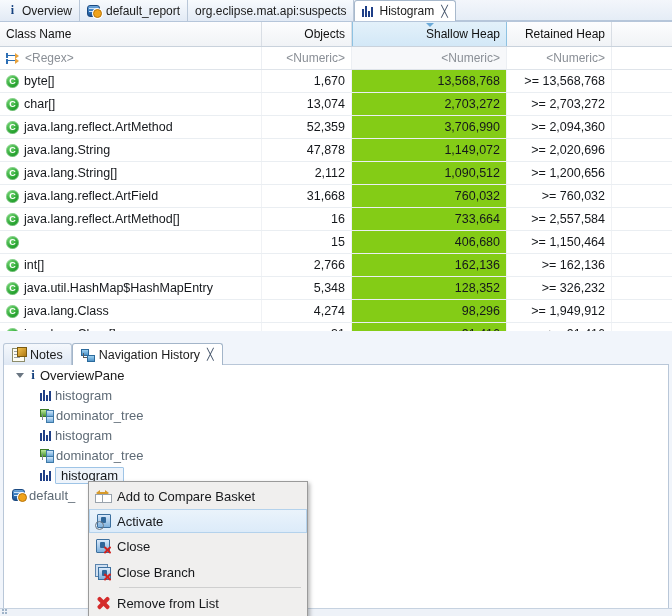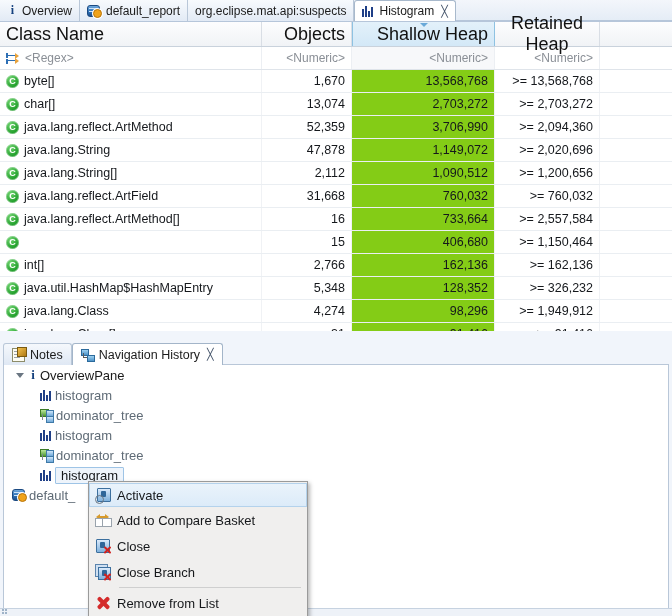--- a/index.html
+++ b/index.html
@@ -87,21 +87,21 @@
   .ic-nav .n2{position:absolute;left:6px;top:7px;width:6px;height:5px;background:linear-gradient(#9fd1f0,#4c92c8);border:1px solid #2b6a9c;}
   .ic-nav .nl{position:absolute;left:2px;top:5px;width:1px;height:5px;background:#5a5a5a;}
   .ic-nav .nl2{position:absolute;left:2px;top:9px;width:5px;height:1px;background:#5a5a5a;}
 
   
   .tbl{width:672px;}
   .thead{
     display:flex;height:24px;align-items:stretch;
     background:linear-gradient(to bottom,#fdfdfe,#f1f3f6);
     border-bottom:1px solid #c9d2dc;
-    font-size:18px;
+    font-size:12px;
   }
   .th{
     display:flex;align-items:center;
     border-right:1px solid #d9dee5;
     box-sizing:border-box;
     padding:0 6px;
     position:relative;
     color:#111;
   }
   .th.num{justify-content:flex-end;}
@@ -145,21 +145,21 @@
     background:radial-gradient(circle at 35% 30%,#6fd46f,#1d9c27 70%,#137a1c);
     color:#fff;font-size:9px;font-weight:bold;line-height:13px;text-align:center;
     margin-right:5px;font-family:"Liberation Sans",sans-serif;
     box-shadow:inset 0 0 0 1px rgba(255,255,255,.35);
   }
   .clipped{overflow:hidden;height:9px;}
 
   
   .c0{width:262px;}
   .c1{width:90px;}
-  .c2{width:143px;}
+  .c2{width:155px;}
   .c3{width:105px;text-align:center;}
   .c4{flex:1;border-right:none;}
 
   
   .bottom{position:absolute;left:0;top:331px;width:672px;height:285px;background:#f1f5fb;}
   .bottom-inner{position:absolute;left:3px;top:12px;width:666px;height:278px;}
   .btabbar{display:flex;align-items:stretch;height:22px;position:relative;}
   .btab{
     display:flex;align-items:center;gap:4px;padding:0 8px;font-size:12.5px;
     background:linear-gradient(to bottom,#f5f8fc,#dfe8f4);
@@ -554,41 +554,41 @@
           <span class="lbl">default_</span>
         </div>
 
       </div>
     </div>
 
   </div>
 
   <div class="ctxmenu">
 
-    <div class="mi hl">
-      <span class="gut">
-        <span class="m-ico mi-activate">
-          <span class="bx"></span>
-            <span class="mag"></span>
-        </span>
-      </span>
-      <span>Activate</span>
-    </div>
-
     <div class="mi">
       <span class="gut">
         <span class="m-ico mi-compare">
           <span class="arr"></span>
             <span class="arrline"></span>
             <span class="bx2"></span>
         </span>
       </span>
       <span>Add to Compare Basket</span>
     </div>
 
+    <div class="mi hl">
+      <span class="gut">
+        <span class="m-ico mi-activate">
+          <span class="bx"></span>
+            <span class="mag"></span>
+        </span>
+      </span>
+      <span>Activate</span>
+    </div>
+
     <div class="mi">
       <span class="gut">
         <span class="m-ico mi-close">
           <span class="db"></span>
             <span class="xmark"></span>
         </span>
       </span>
       <span>Close</span>
     </div>
 

